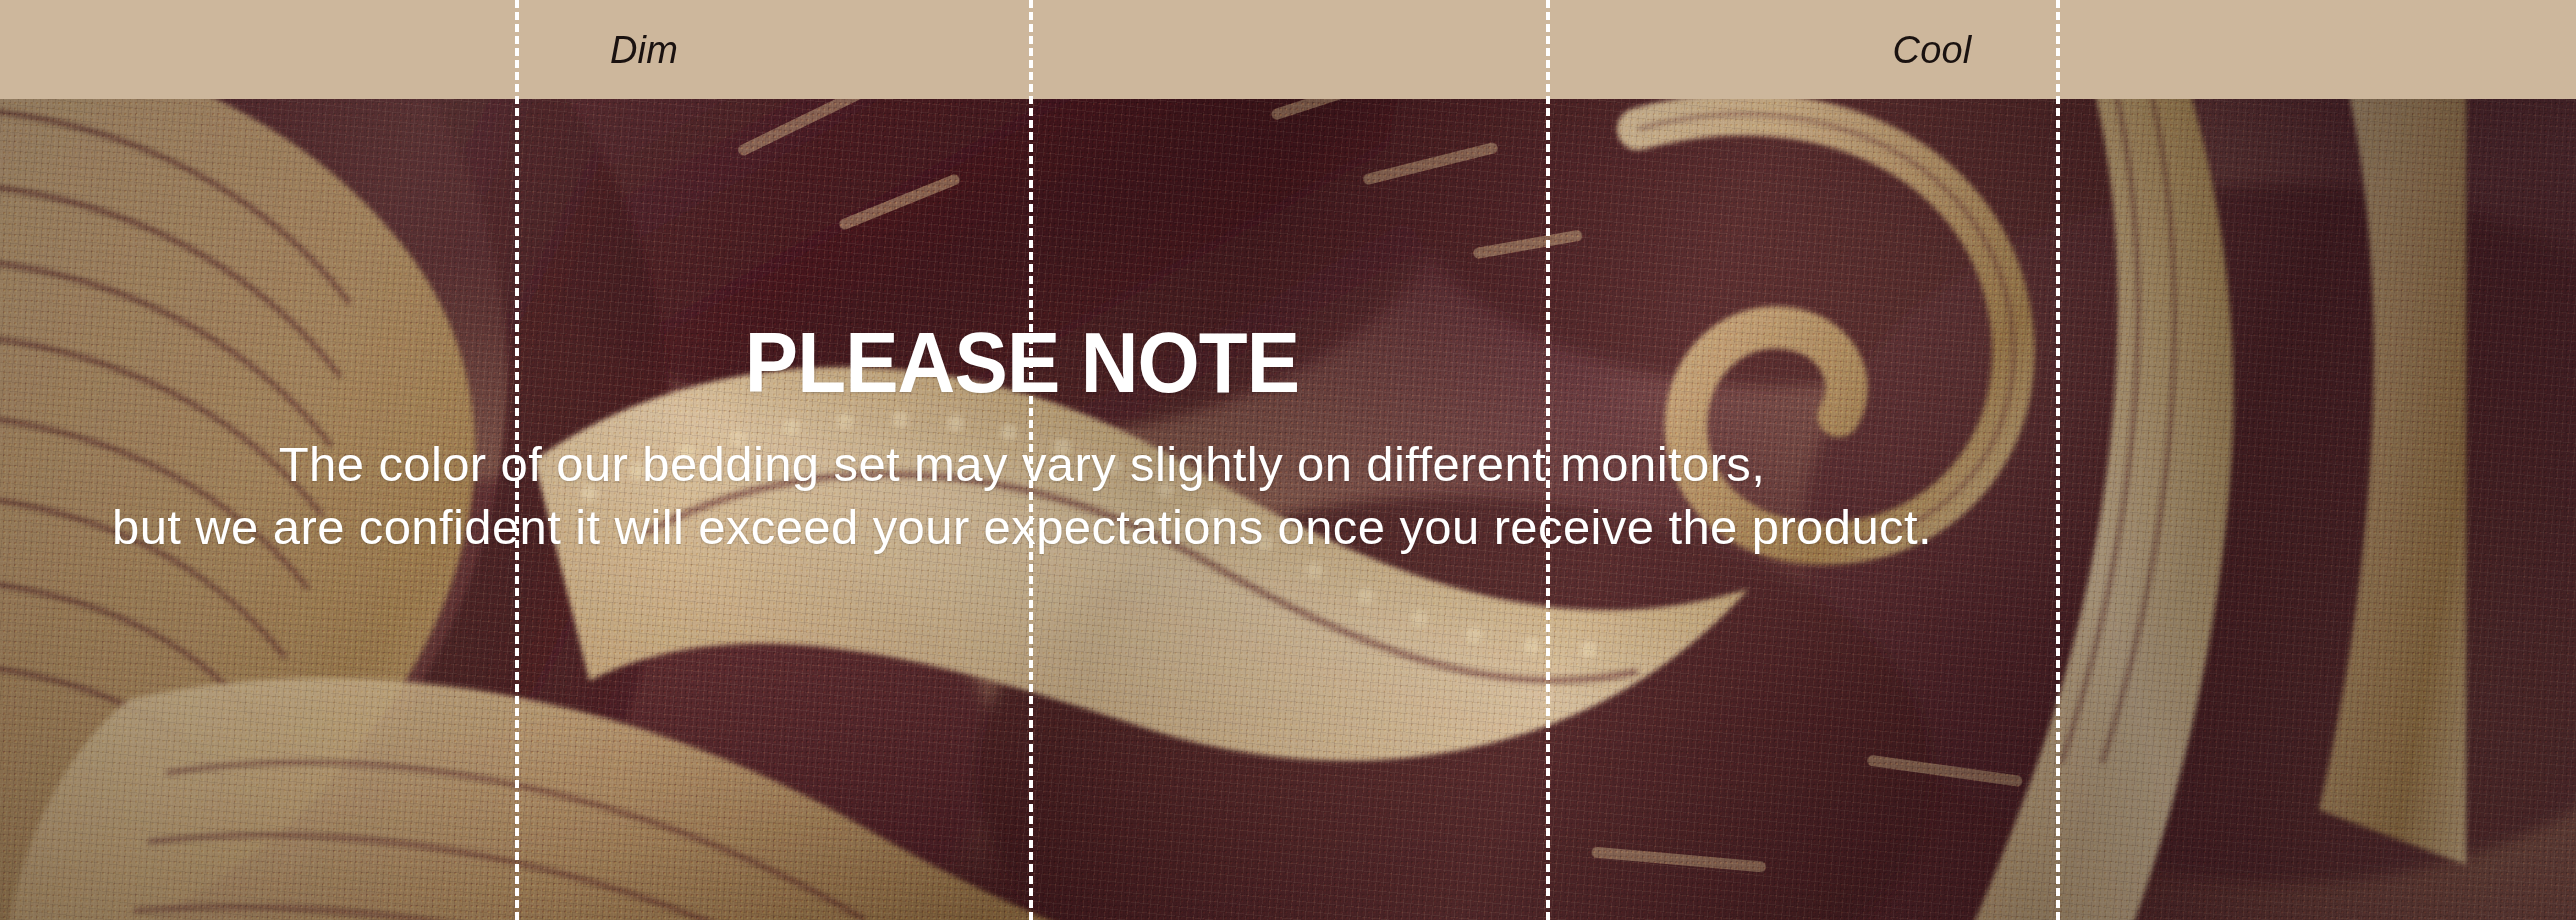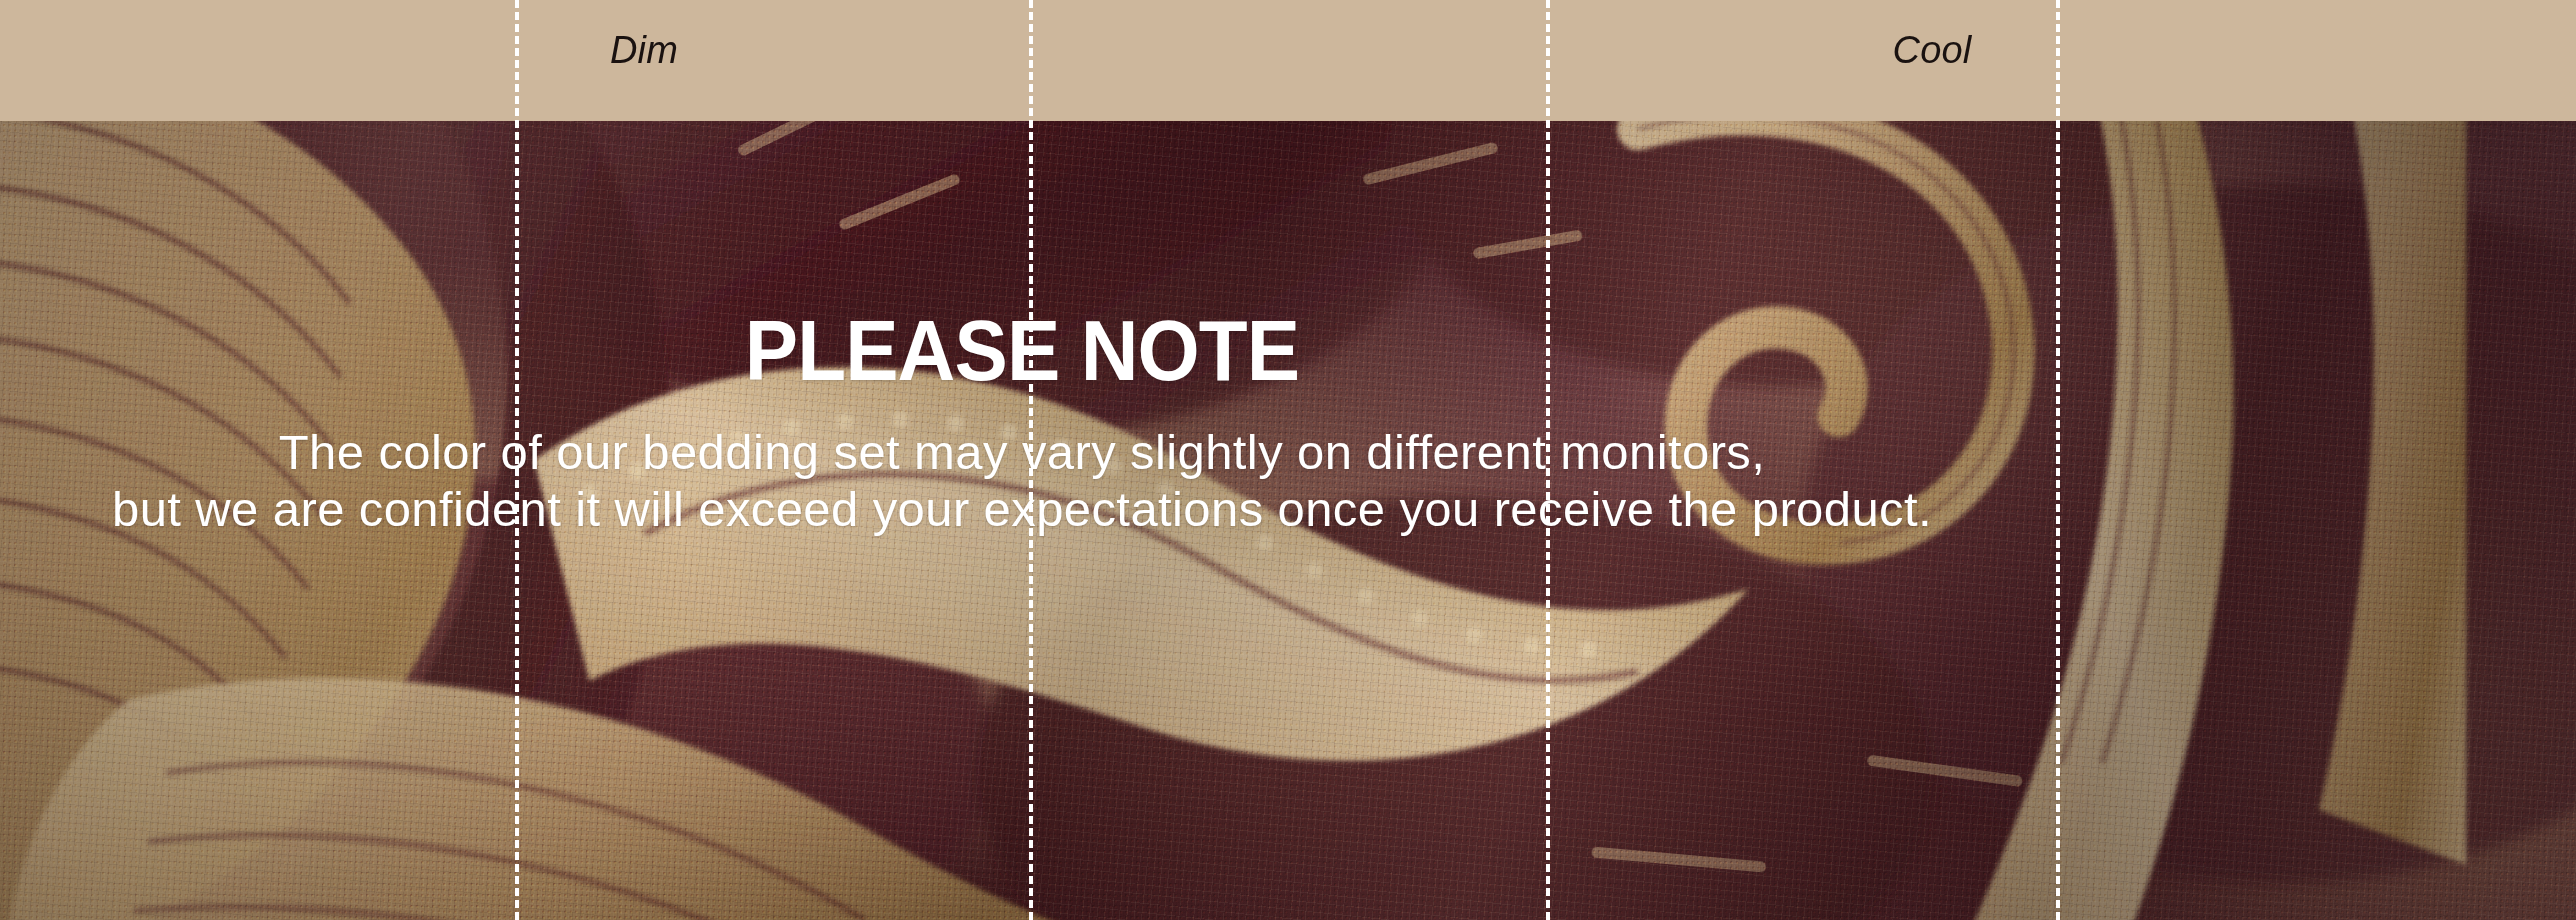--- a/index.html
+++ b/index.html
@@ -101,21 +101,21 @@
     left: 0; top: 0; width: 2576px; height: 920px;
     background: radial-gradient(ellipse 1564px 828px at 50% 50%,
       rgba(0,0,0,0) 40%, rgba(0,0,0,0.30) 100%);
   }
 
   
   #header-bar {
     position: absolute;
     left: 0; top: 0;
     width: 2576px;
-    height: 121px;
+    height: 99px;
     background: #cdb79c;
     z-index: 10;
     text-decoration: underline;
   }
   .header-labels {
     position: absolute;
     left: 0; top: 0;
     width: 2576px; height: 99px;
     display: flex;
   }
@@ -141,21 +141,21 @@
     width: 0;
     height: 920px;
     border-left: 4.6px dashed #ffffff;
     z-index: 12;
   }
 
   
   #note-block {
     position: absolute;
     left: 0;
-    top: 308px;
+    top: 320px;
     width: 2044px;
     text-align: center;
     z-index: 11;
     user-select: none;
   }
   #note-title {
     font-family: "Liberation Sans", sans-serif;
     font-weight: 700;
     font-size: 85px;
     line-height: 1.0;
@@ -165,21 +165,21 @@
     transform: scaleX(0.94);
     text-shadow: 0 0.9px 2.8px rgba(0,0,0,0.18);
   }
   .note-line {
     font-family: "Liberation Sans", sans-serif;
     font-weight: 300;
     font-size: 49px;
     line-height: 1.16;
     letter-spacing: 0.4px;
     color: #ffffff;
-    margin: 0;
+    margin: 6px;
     text-shadow: 0 0.9px 2.8px rgba(0,0,0,0.20);
   }
 </style>
 </head>
 <body>
 
 <div id="banner">
 
   <div class="fabric-stage">
 

